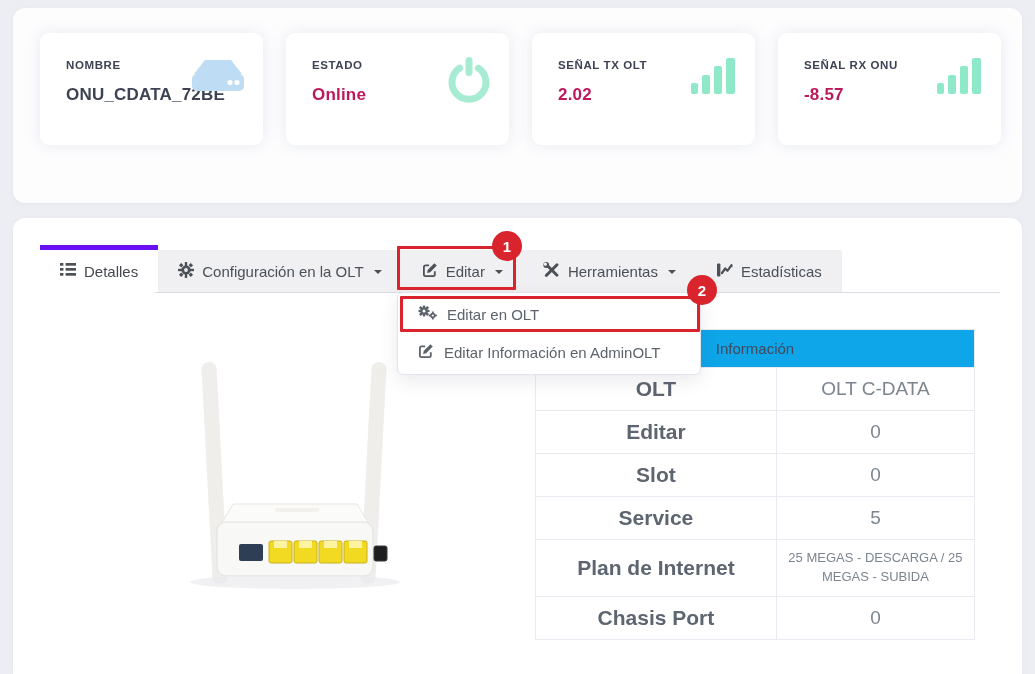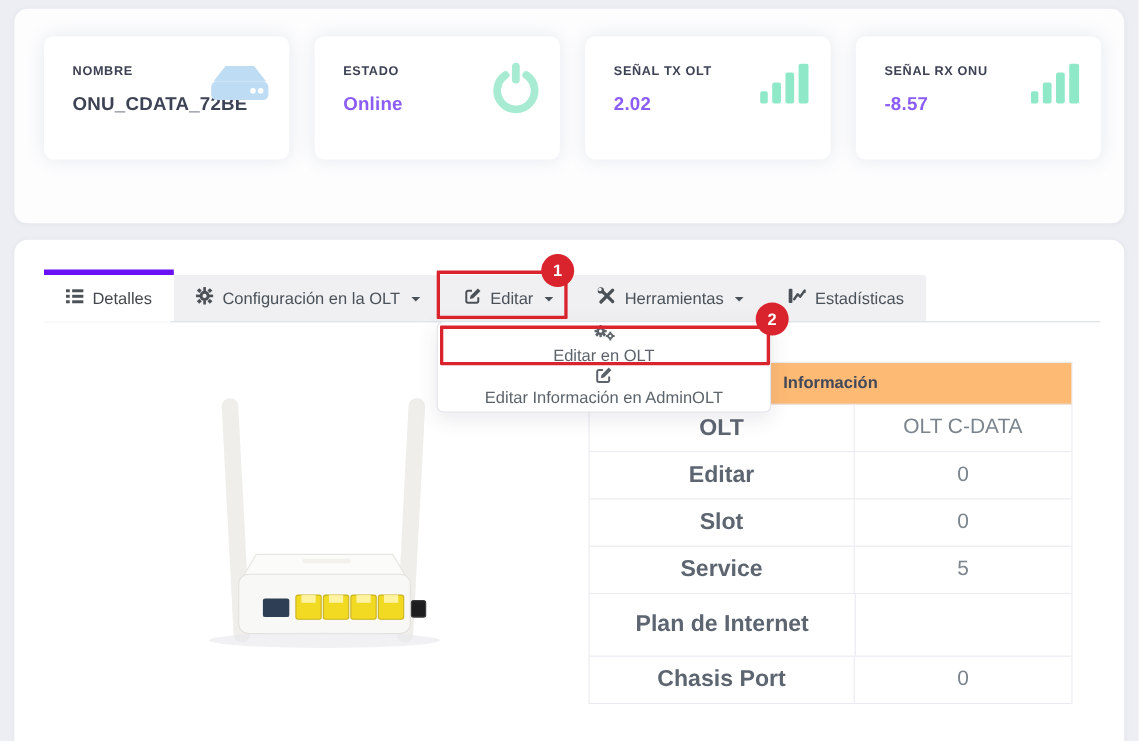--- a/index.html
+++ b/index.html
@@ -21,21 +21,21 @@
     box-shadow:0 0 16px rgba(120,130,160,.16);
   }
   .stat-card .label{
     position:absolute;left:26px;top:26px;
     font-size:11.5px;font-weight:bold;letter-spacing:.6px;color:#3d4254;
   }
   .stat-card .value{
     position:absolute;left:26px;top:52px;
     font-size:17px;font-weight:bold;color:#3d4254;letter-spacing:.2px;
   }
-  .stat-card .value.green{color:#8b5cf6;}
+  .stat-card .value.green{color:#be185d;}
   .stat-card .icon{position:absolute;right:16px;top:22px;}
   .card-1{left:27px;} .card-2{left:273px;} .card-3{left:519px;} .card-4{left:765px;}
 
   
   .main-panel{
     position:absolute;left:13px;top:218px;width:1009px;height:456px;
     background:#ffffff;border-radius:12px 12px 0 0;
     box-shadow:0 1px 4px rgba(150,155,180,.10);
   }
   .tab-strip{
@@ -64,32 +64,32 @@
   }
 
   
   .dropdown-menu{
     position:absolute;left:397px;top:292px;width:304px;height:83px;
     background:#ffffff;border:1px solid #e3e3ea;border-radius:6px;
     box-shadow:0 6px 18px rgba(60,60,90,.10);
     padding:2px 0;box-sizing:border-box;z-index:30;
   }
   .dropdown-item{
-    height:38px;display:flex;align-items:center;
-    padding:0 20px;font-size:15px;color:#5c636b;cursor:pointer;white-space:nowrap;flex-direction:column;
+    height:38px;display:flex;align-items:center;gap:10px;
+    padding:0 20px;font-size:15px;color:#5c636b;cursor:pointer;white-space:nowrap;
   }
 
   
   .info-table{
     position:absolute;left:535px;top:329px;width:440px;
     border:1px solid #ebe9f1;border-bottom:none;box-sizing:border-box;z-index:10;
   }
   .info-header{
-    height:37px;background:#fdba74;display:flex;align-items:center;justify-content:center;
-    font-size:15px;font-weight:bold;color:#41485a;border-bottom:1px solid #ebe9f1;
+    height:37px;background:#0ea5e9;display:flex;align-items:center;justify-content:center;
+    font-size:15px;font-weight:normal;color:#41485a;border-bottom:1px solid #ebe9f1;
   }
   .info-row{
     display:flex;border-bottom:1px solid #ebe9f1;
   }
   .info-row .cell-label{
     width:242px;box-sizing:border-box;display:flex;align-items:center;justify-content:center;
     font-size:21px;font-weight:bold;color:#5d6570;border-right:1px solid #ebe9f1;
     text-align:center;min-height:42px;
   }
   .info-row .cell-value{
@@ -303,20 +303,21 @@
   <div class="info-row">
     <div class="cell-label">Slot</div>
     <div class="cell-value">0</div>
   </div>
   <div class="info-row">
     <div class="cell-label">Service</div>
     <div class="cell-value">5</div>
   </div>
   <div class="info-row tall">
     <div class="cell-label">Plan de Internet</div>
+    <div class="cell-value">25 MEGAS - DESCARGA / 25 MEGAS - SUBIDA</div>
   </div>
   <div class="info-row">
     <div class="cell-label">Chasis Port</div>
     <div class="cell-value">0</div>
   </div>
 </div>
 
 <div class="dropdown-menu">
   <div class="dropdown-item">
     <span>

